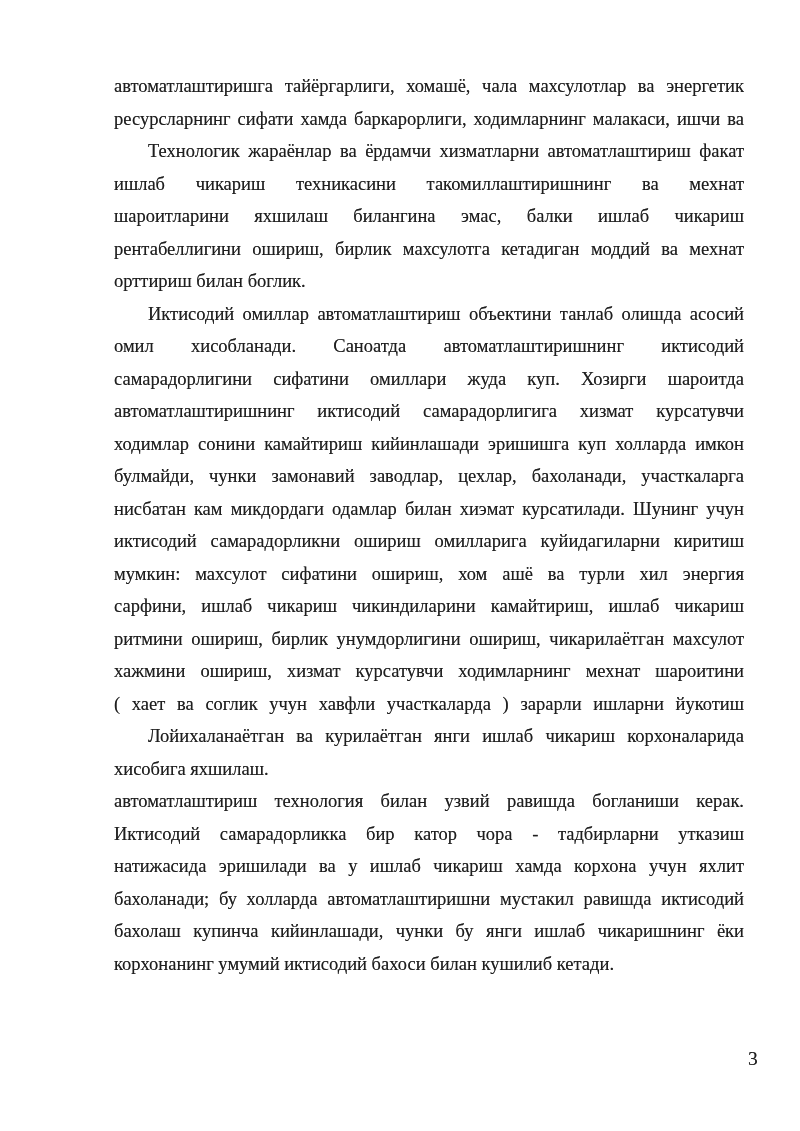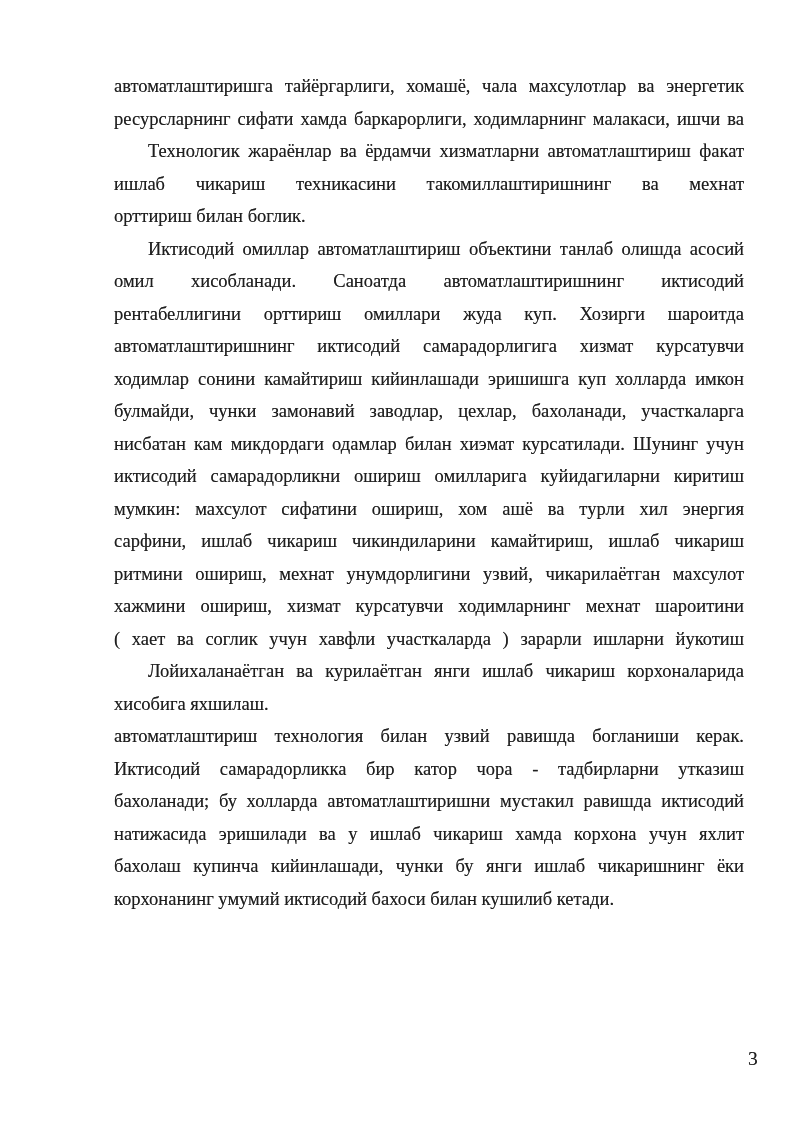--- a/index.html
+++ b/index.html
@@ -48,37 +48,39 @@
 </style>
 </head>
 <body>
 
 <div class="page">
   <div class="text-block" id="text-block">
       <div class="line">автоматлаштиришга тайёргарлиги, хомашё, чала махсулотлар ва энергетик</div>
       <div class="line">ресурсларнинг сифати хамда баркарорлиги, ходимларнинг малакаси, ишчи ва</div>
       <div class="line indent">Технологик жараёнлар ва ёрдамчи хизматларни автоматлаштириш факат</div>
       <div class="line">ишлаб чикариш техникасини такомиллаштиришнинг ва мехнат</div>
+      <div class="line">шароитларини яхшилаш билангина эмас, балки ишлаб чикариш</div>
+      <div class="line">рентабеллигини ошириш, бирлик махсулотга кетадиган моддий ва мехнат</div>
       <div class="line last">орттириш билан боглик.</div>
       <div class="line indent">Иктисодий омиллар автоматлаштириш объектини танлаб олишда асосий</div>
       <div class="line">омил хисобланади. Саноатда автоматлаштиришнинг иктисодий</div>
-      <div class="line">рентабеллигини орттириш омиллари жуда куп. Хозирги шароитда</div>
+      <div class="line">самарадорлигини сифатини омиллари жуда куп. Хозирги шароитда</div>
       <div class="line">автоматлаштиришнинг иктисодий самарадорлигига хизмат курсатувчи</div>
       <div class="line">ходимлар сонини камайтириш кийинлашади эришишга куп холларда имкон</div>
       <div class="line">булмайди, чунки замонавий заводлар, цехлар, бахоланади, участкаларга</div>
       <div class="line">нисбатан кам микдордаги одамлар билан хиэмат курсатилади. Шунинг учун</div>
       <div class="line">иктисодий самарадорликни ошириш омилларига куйидагиларни киритиш</div>
       <div class="line">мумкин: махсулот сифатини ошириш, хом ашё ва турли хил энергия</div>
       <div class="line">сарфини, ишлаб чикариш чикиндиларини камайтириш, ишлаб чикариш</div>
-      <div class="line">ритмини ошириш, мехнат унумдорлигини узвий, чикарилаётган махсулот</div>
+      <div class="line">ритмини ошириш, бирлик унумдорлигини ошириш, чикарилаётган махсулот</div>
       <div class="line">хажмини ошириш, хизмат курсатувчи ходимларнинг мехнат шароитини</div>
       <div class="line">( хает ва соглик учун хавфли участкаларда ) зарарли ишларни йукотиш</div>
       <div class="line indent">Лойихаланаётган ва курилаётган янги ишлаб чикариш корхоналарида</div>
       <div class="line last">хисобига яхшилаш.</div>
       <div class="line">автоматлаштириш технология билан узвий равишда богланиши керак.</div>
       <div class="line">Иктисодий самарадорликка бир катор чора - тадбирларни утказиш</div>
+      <div class="line">натижасида эришилади ва у ишлаб чикариш хамда корхона учун яхлит</div>
       <div class="line">бахоланади; бу холларда автоматлаштиришни мустакил равишда иктисодий</div>
-      <div class="line">натижасида эришилади ва у ишлаб чикариш хамда корхона учун яхлит</div>
       <div class="line">бахолаш купинча кийинлашади, чунки бу янги ишлаб чикаришнинг ёки</div>
       <div class="line last">корхонанинг умумий иктисодий бахоси билан кушилиб кетади.</div>
     </div>
   <div class="page-number">3</div>
 </div>
 
 </body></html>

